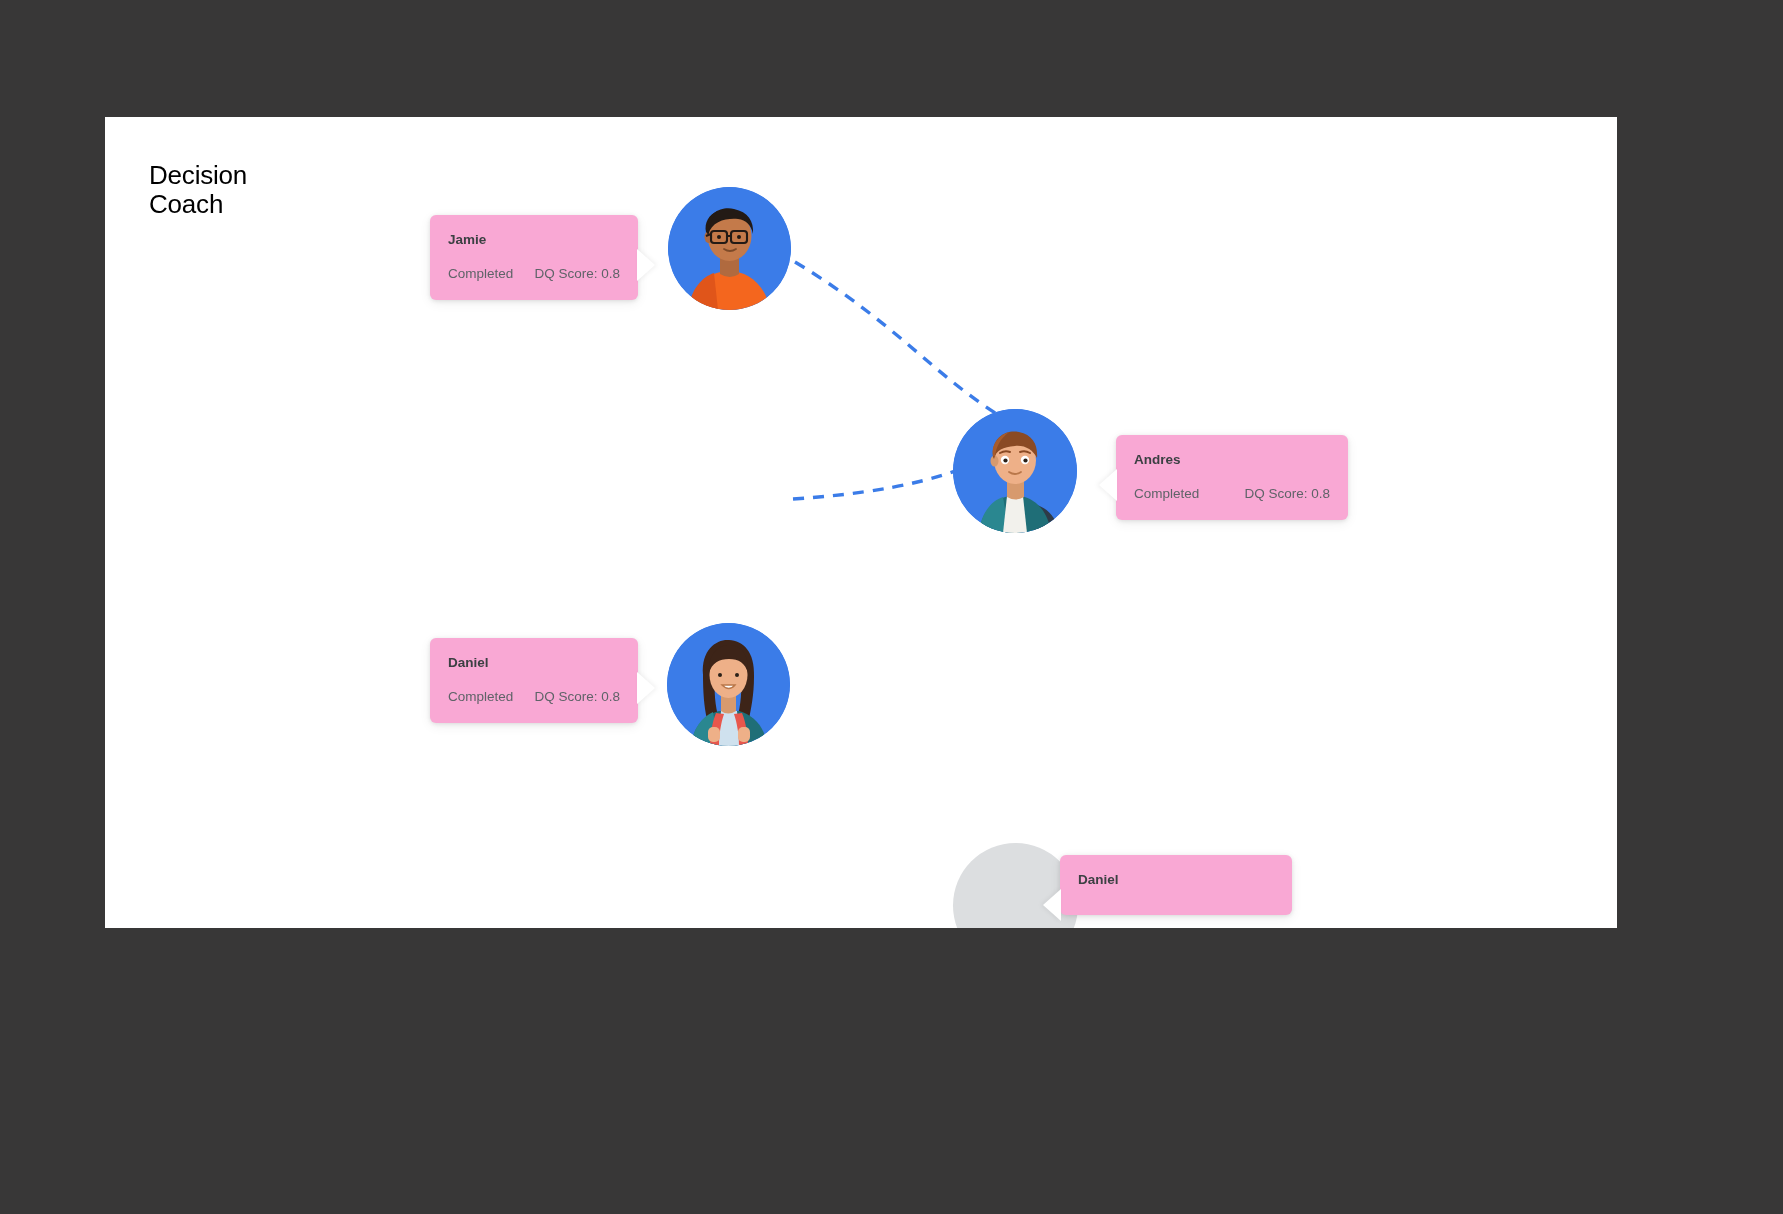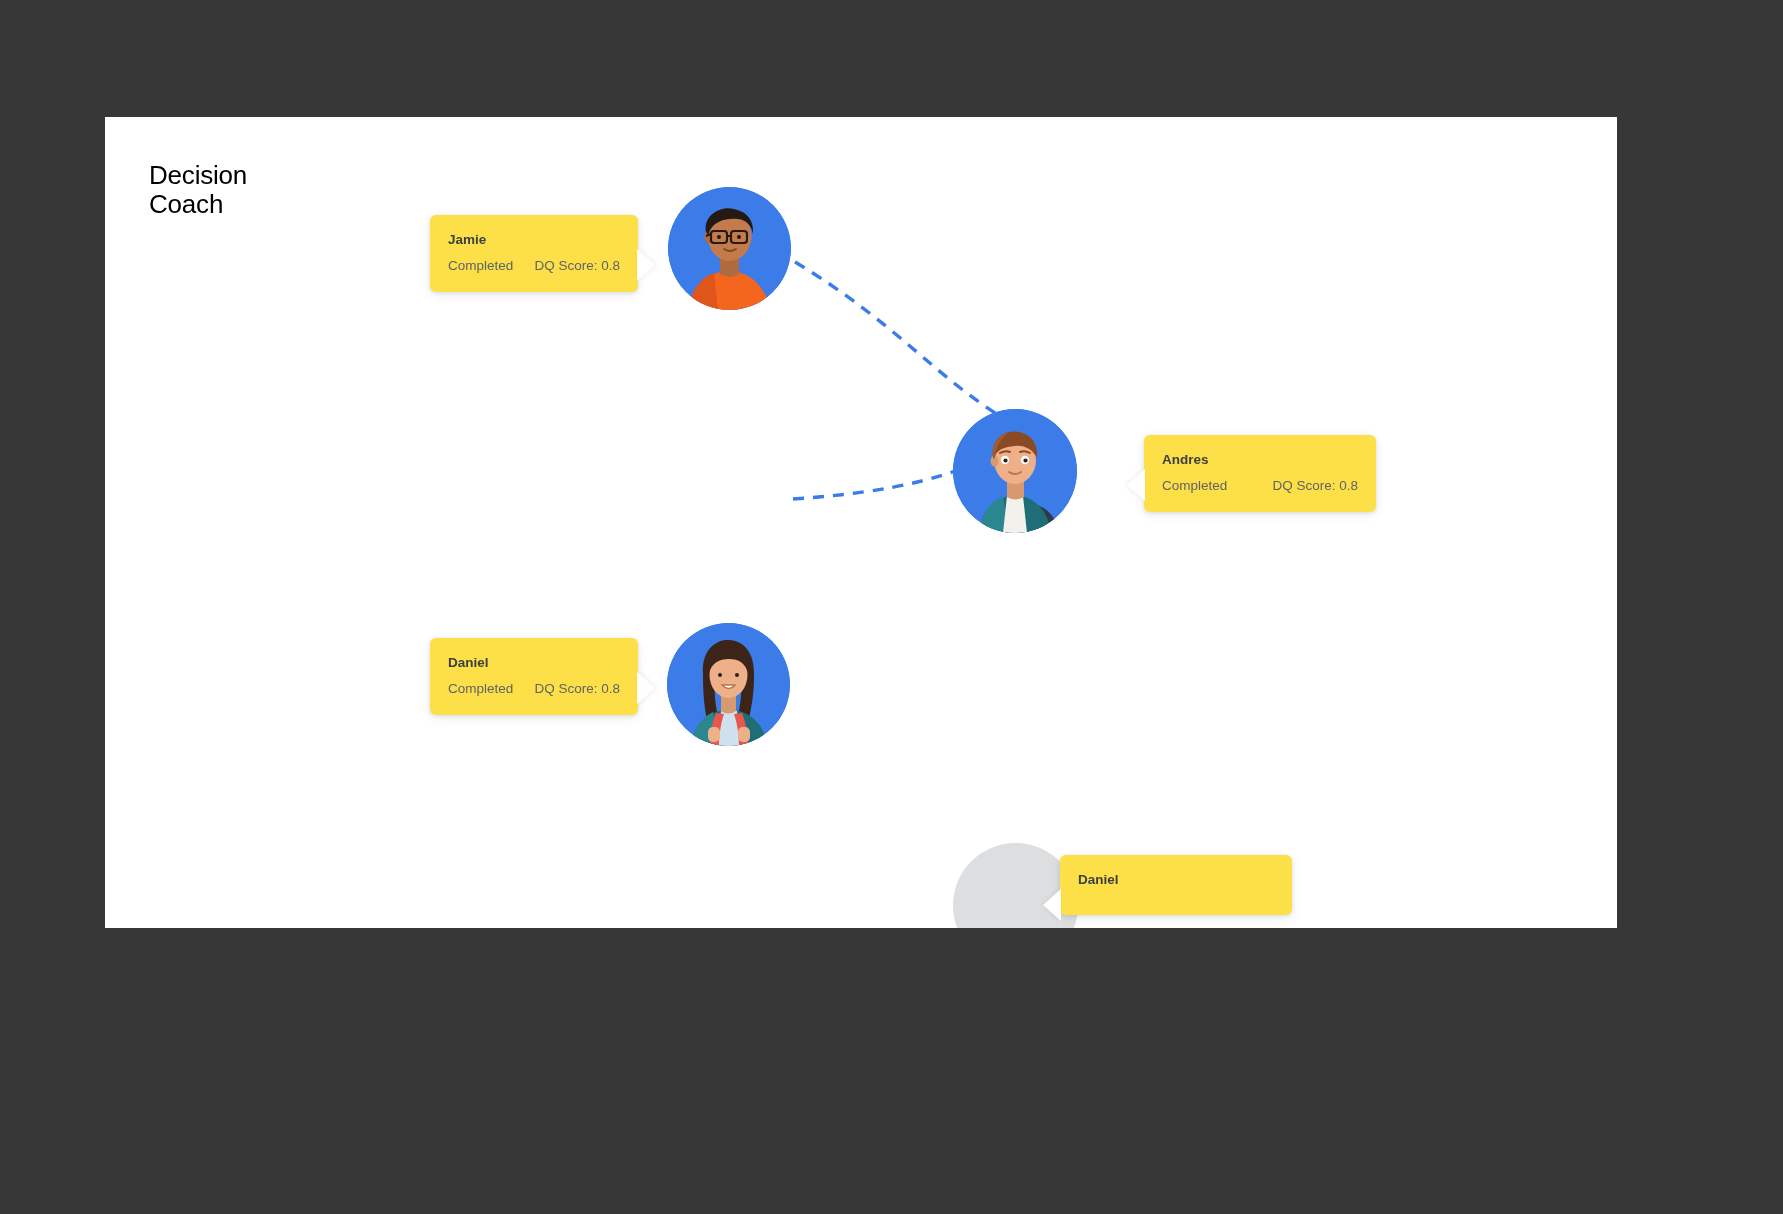--- a/index.html
+++ b/index.html
@@ -60,21 +60,21 @@
 
   .node-placeholder {
     position: absolute;
     border-radius: 50%;
     background: #dcdee0;
   }
 
   
   .info-card {
     position: absolute;
-    background: #fde047;
+    background: #f9a8d4;
     border-radius: 6px;
     box-shadow: 0 1px 4px rgba(0,0,0,0.10), 0 3px 12px rgba(0,0,0,0.07);
     box-sizing: border-box;
     padding: 16px 18px 18px 18px;
   }
   .info-card .card-name {
     font-size: 13.5px;
     font-weight: 700;
     color: #3c4043;
     line-height: 17px;
@@ -84,20 +84,21 @@
     display: flex;
     justify-content: space-between;
     align-items: baseline;
   }
   .card-meta-row .card-status,
   .card-meta-row .card-score {
     font-size: 13.5px;
     font-weight: 400;
     color: #5f6368;
     line-height: 17px;
+    margin-top: 8px;
   }
   .info-card .card-desc {
     font-size: 13.5px;
     font-weight: 400;
     color: #3c4043;
     line-height: 16px;
   }
 
   
   .card-tail {
@@ -235,21 +236,21 @@
       <circle cx="52.5" cy="51.5" r="2.1" fill="#2b2118"></circle>
       <circle cx="72.5" cy="51.5" r="2.1" fill="#2b2118"></circle>
 
       <path d="M47 44 q5 -3 10 -1" stroke="#8a4a24" stroke-width="2" fill="none" stroke-linecap="round"></path>
       <path d="M67 43 q5 -2 10 1" stroke="#8a4a24" stroke-width="2" fill="none" stroke-linecap="round"></path>
 
       <path d="M56 63 q6 4 12 0" stroke="#b9774a" stroke-width="1.8" fill="none" stroke-linecap="round"></path>
     </svg>
   </div>
 
-  <div class="info-card" style="left:1039px; top:318px; width:232px;">
+  <div class="info-card" style="left:1011px; top:318px; width:232px;">
     <div class="card-tail tail-left"></div>
     <div class="card-name">Andres</div>
     <div class="card-meta-row">
       <span class="card-status">Completed</span>
       <span class="card-score">DQ Score: 0.8</span>
     </div>
   </div>
 
   <div class="node-avatar" style="left:562px; top:506px; width:123px; height:123px;">
     <svg width="123" height="123" viewBox="0 0 123 123">

